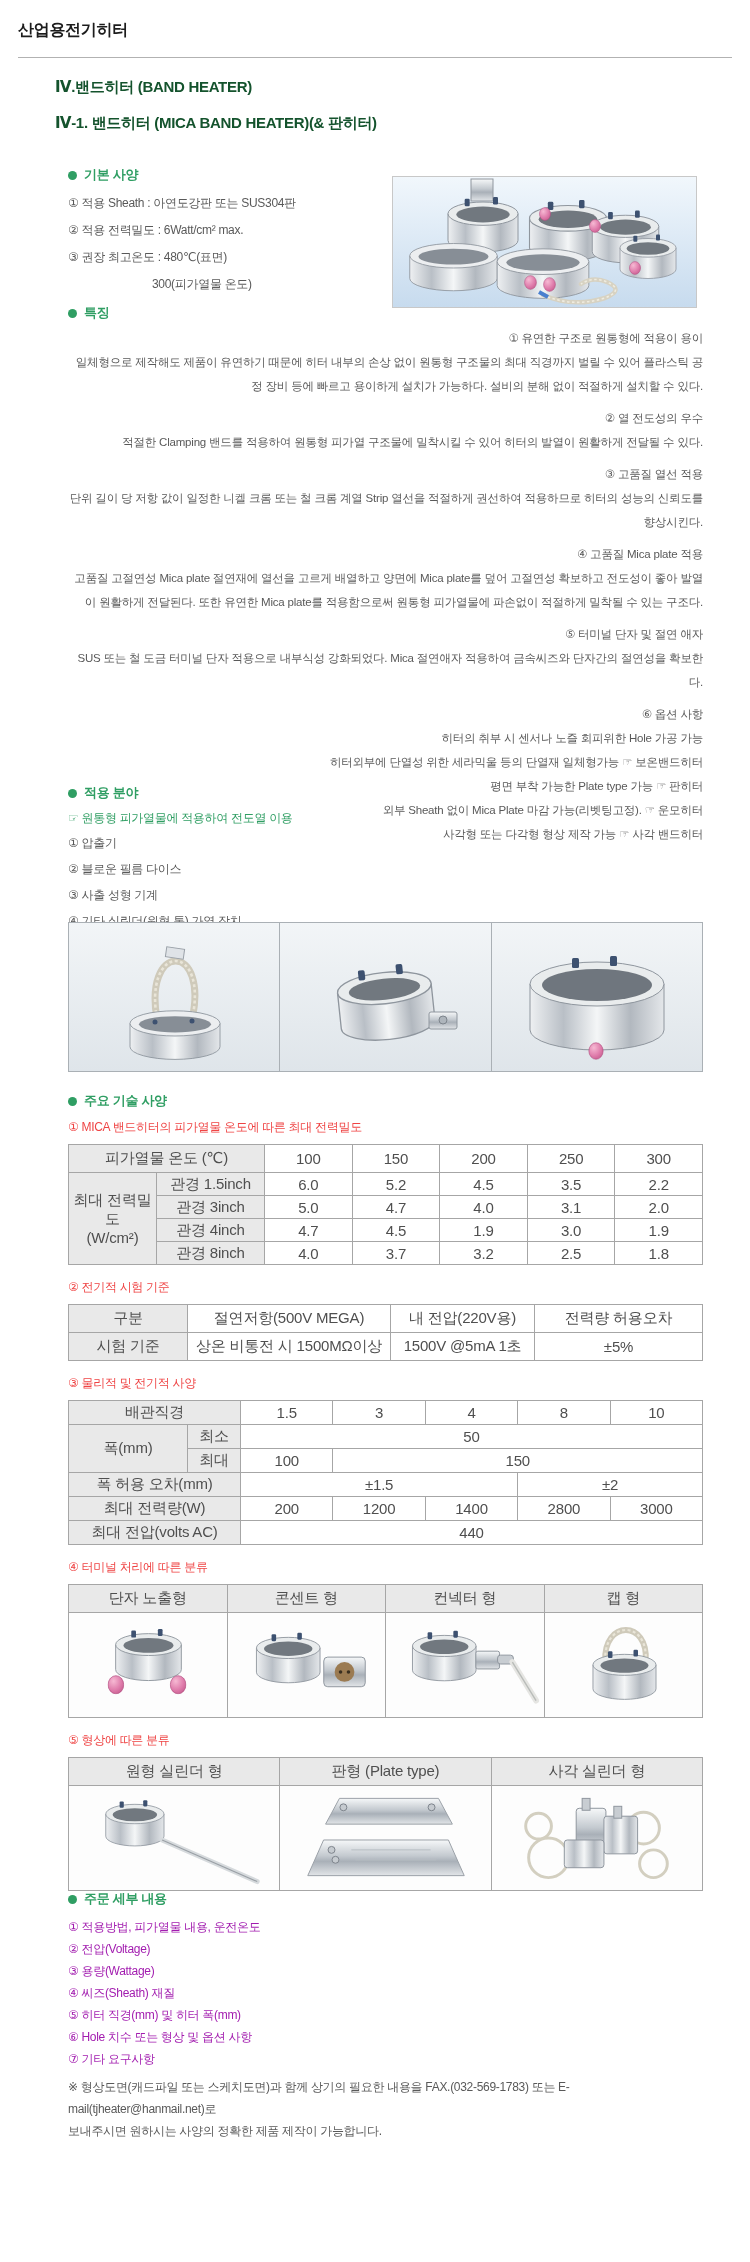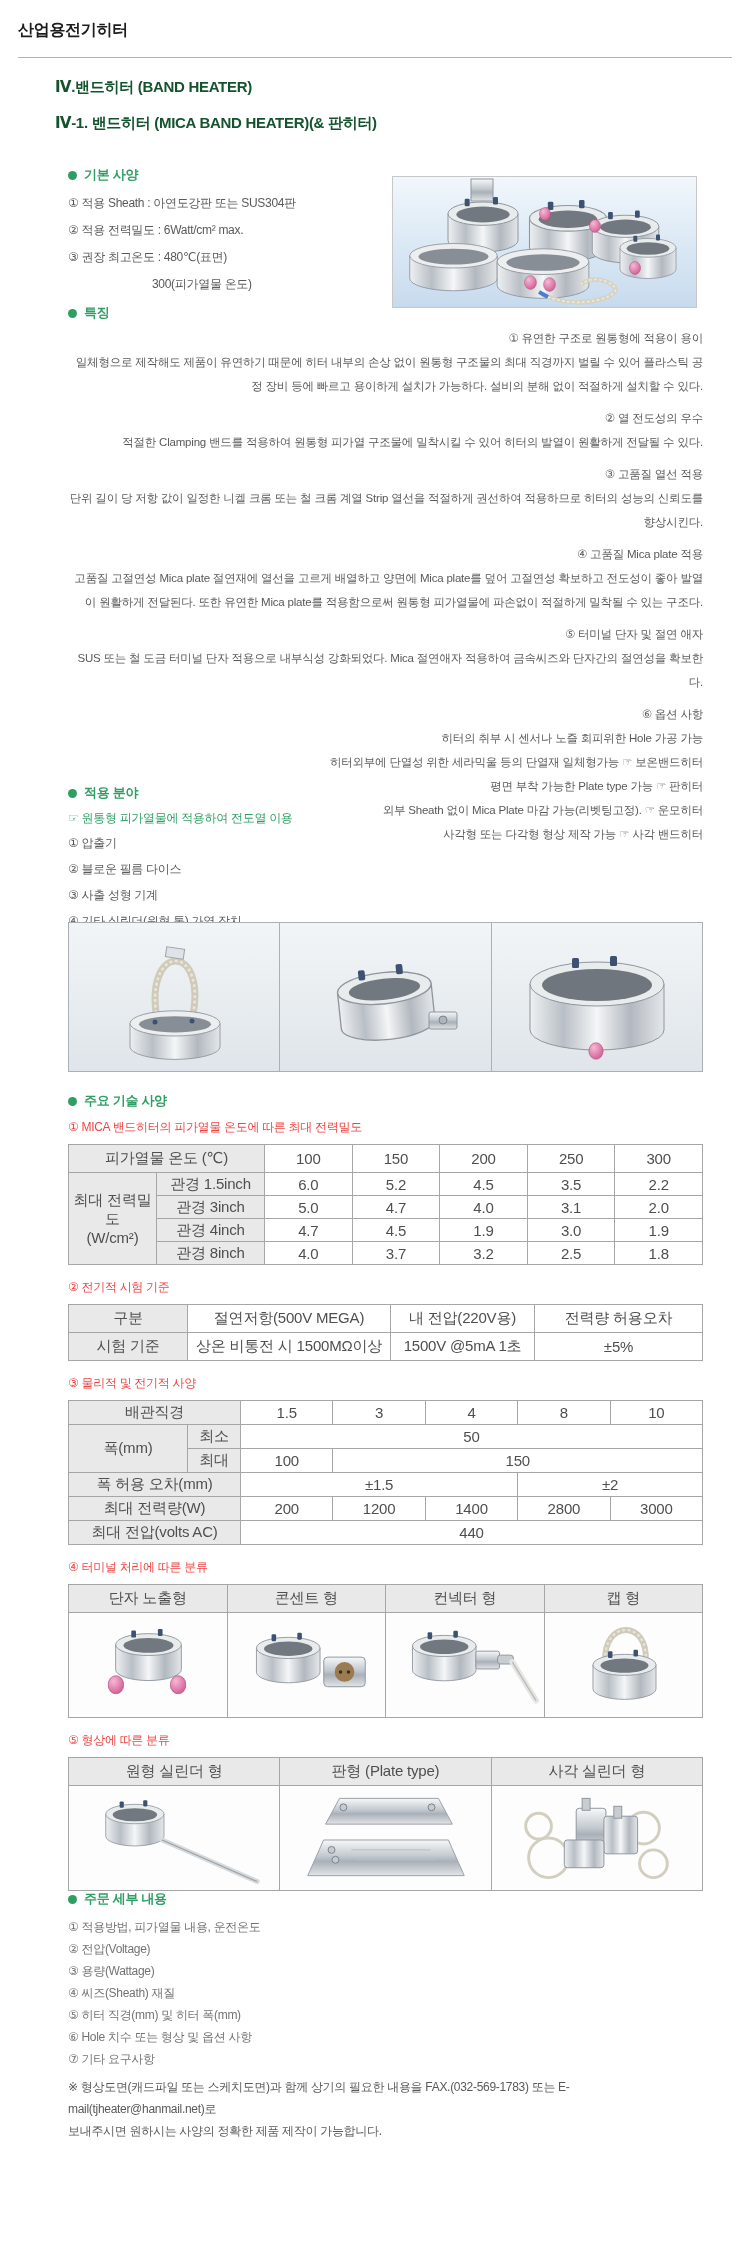--- a/index.html
+++ b/index.html
@@ -38,21 +38,21 @@
 
   table{border-collapse:collapse;table-layout:fixed;width:635px;font-size:15px;color:#4f4f4f;letter-spacing:-0.2px;}
   td{border:1px solid #a6a6a6;text-align:center;vertical-align:middle;padding:0 3px;height:22px;}
   td.g{background:#e9e9e9;}
   .t2 td{height:27px;}
   .t3 td{height:23px;}
   .hdr td{height:27px;}
   td.imgcell{background:#fdfdfd;height:102px;padding:1px;}
   td.imgcell svg{display:block;margin:0 auto;}
 
-  .order-item{font-size:12px;line-height:22px;color:#737373;letter-spacing:-0.3px;}
+  .order-item{font-size:12px;line-height:22px;color:#a21caf;letter-spacing:-0.3px;}
   .order .green-head{margin-bottom:8px;}
   .footer-note{font-size:12px;line-height:22px;color:#595959;letter-spacing:-0.3px;}
 </style>
 </head>
 <body>
 
 <svg width="0" height="0" style="position:absolute" aria-hidden="true">
   <defs>
     <linearGradient id="gM" x1="0" y1="0" x2="1" y2="0">
       <stop offset="0" stop-color="#eef0f2"></stop>

